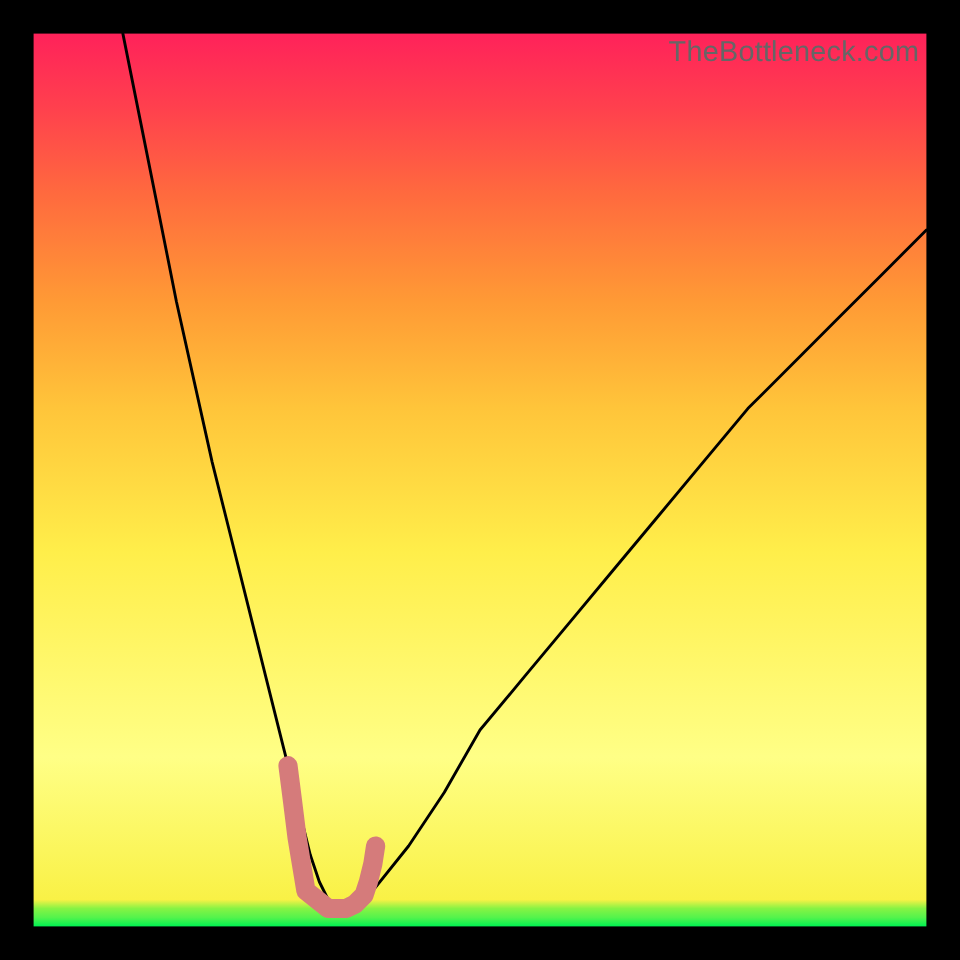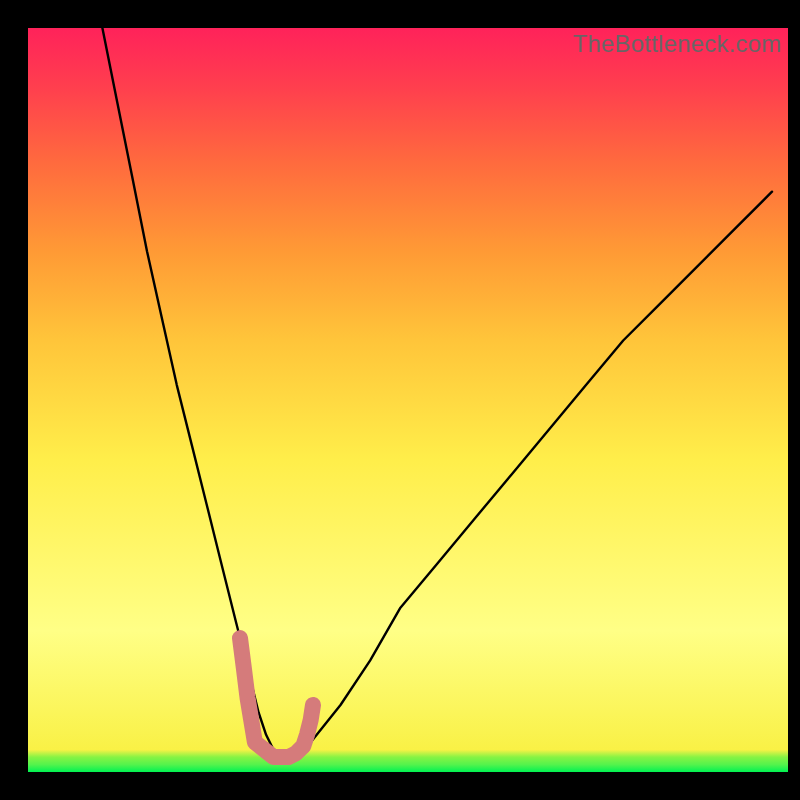--- a/index.html
+++ b/index.html
@@ -33,21 +33,20 @@
       #86f344 2%,
       #f9f146 3%,
       #ffff86 19%,
       #ffee4a 42%,
       #ffc53a 58%,
       #ff9a35 70%,
       #ff6a3e 82%,
       #ff3f4e 92%,
       #ff225a 100%
     );
-    padding-left: 16px;
   }
   .watermark {
     position: absolute;
     top: 2px;
     right: 6px;
     color: #666;
     font-size: 24px;
     font-weight: 500;
     letter-spacing: 0.2px;
     user-select: none;

